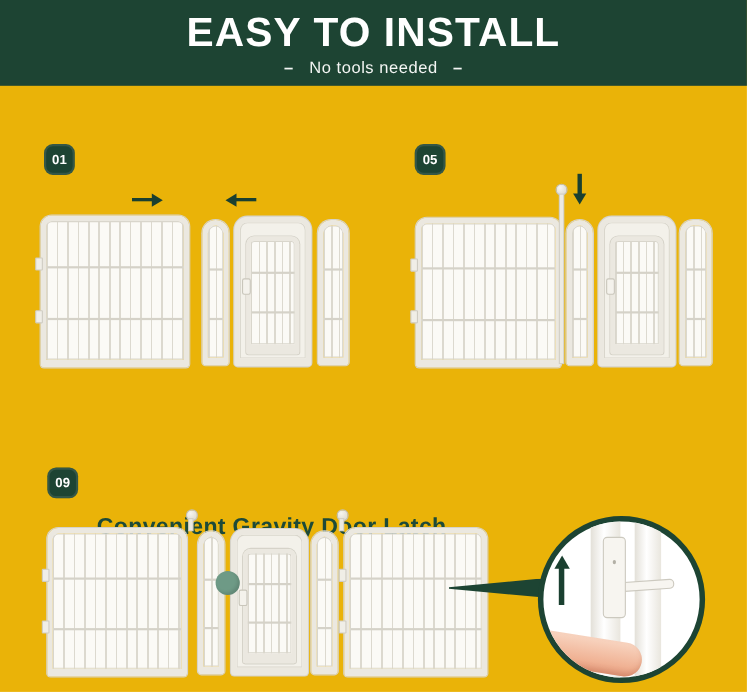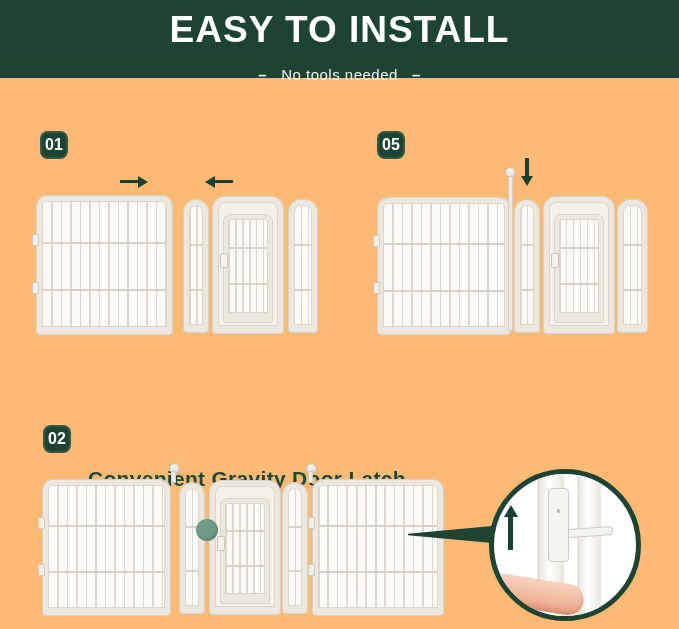--- a/index.html
+++ b/index.html
@@ -1,35 +1,35 @@
 <!DOCTYPE html>
 <html><head>
 <meta charset="utf-8">
 <style>
   html,body{margin:0;padding:0;background:#ffffff;}
   .page{
     position:relative;width:679px;height:629px;overflow:hidden;
-    background:#fdba74;font-family:"Liberation Sans",sans-serif;
+    background:#eab308;font-family:"Liberation Sans",sans-serif;
   }
   
   .banner{
     position:absolute;left:0;top:0;width:679px;height:78px;
     background:#1d4433;color:#fff;text-align:center;
   }
   .banner .title{
     margin-top:11px;font-size:37px;font-weight:bold;letter-spacing:1px;line-height:1.05;
   }
   .banner .subtitle{
-    margin-top:16px;font-size:15px;letter-spacing:.5px;color:#f4f6f4;
+    margin-top:3px;font-size:15px;letter-spacing:.5px;color:#f4f6f4;
   }
   .banner .subtitle .dash{margin:0 14px;font-weight:bold;}
   
   .badge{
     position:absolute;width:28px;height:28px;border-radius:8px;
-    background:#1d4433;color:#fff;font-size:16px;font-weight:bold;
+    background:#1d4433;color:#fff;font-size:12px;font-weight:bold;
     display:flex;align-items:center;justify-content:center;
     box-shadow:inset 0 0 0 2px rgba(255,255,255,.10);
   }
   .step-label{
     position:absolute;font-size:21px;font-weight:bold;color:#1d4a38;letter-spacing:.3px;
   }
   
   .panel{
     position:absolute;box-sizing:border-box;
     border:5px solid #ebe8e0;border-bottom-width:7px;
@@ -157,21 +157,21 @@
 
   <div class="panel large" style="left:378px;top:198px;width:132px;height:136px;"></div>
   <div class="pin-ball" style="left:505px;top:167px;"></div>
   <div class="pin-rod" style="left:509px;top:177px;height:153px;"></div>
   <div class="panel narrow" style="left:515px;top:200px;width:24px;height:132px;"></div>
   <div class="panel door" style="left:544px;top:197px;width:70px;height:136px;">
     <div class="door-inner"></div>
   </div>
   <div class="panel narrow" style="left:618px;top:200px;width:29px;height:132px;"></div>
 
-  <div class="badge" style="left:43px;top:425px;">02</div>
+  <div class="badge" style="left:43px;top:425px;">09</div>
   <div class="step-label" style="left:88px;top:427px;margin-top:40px;">Convenient Gravity Door Latch</div>
 
   <div class="panel large" style="left:43px;top:480px;width:127px;height:135px;"></div>
   <div class="pin-ball" style="left:169px;top:463px;"></div>
   <div class="pin-rod" style="left:172px;top:472px;height:10px;"></div>
   <div class="panel narrow" style="left:180px;top:483px;width:24px;height:130px;"></div>
   <div class="panel door" style="left:210px;top:481px;width:70px;height:133px;">
     <div class="door-inner"></div>
   </div>
   <div class="latch-dot" style="left:196px;top:519px;"></div>

